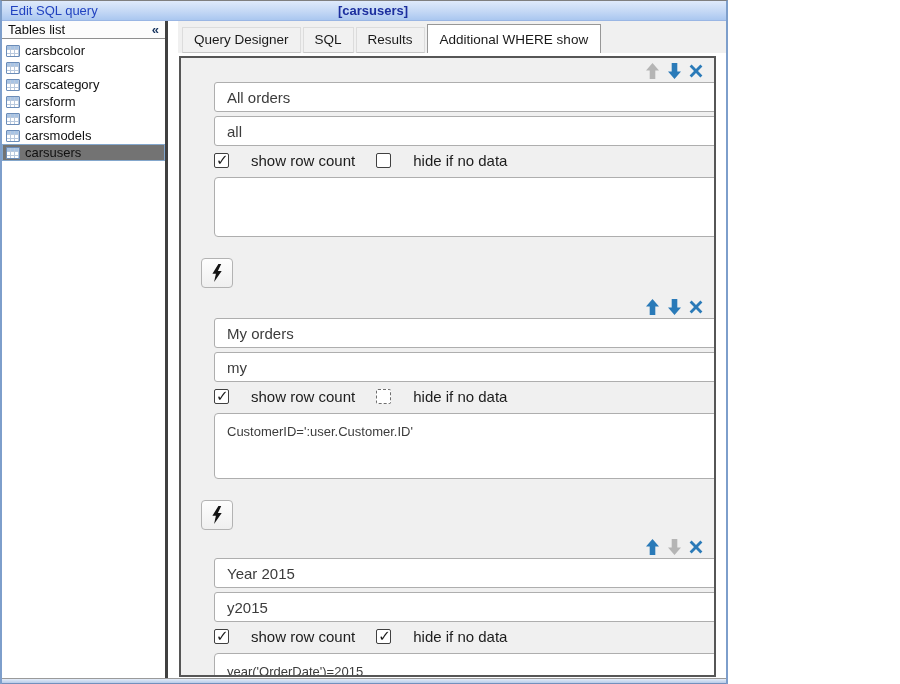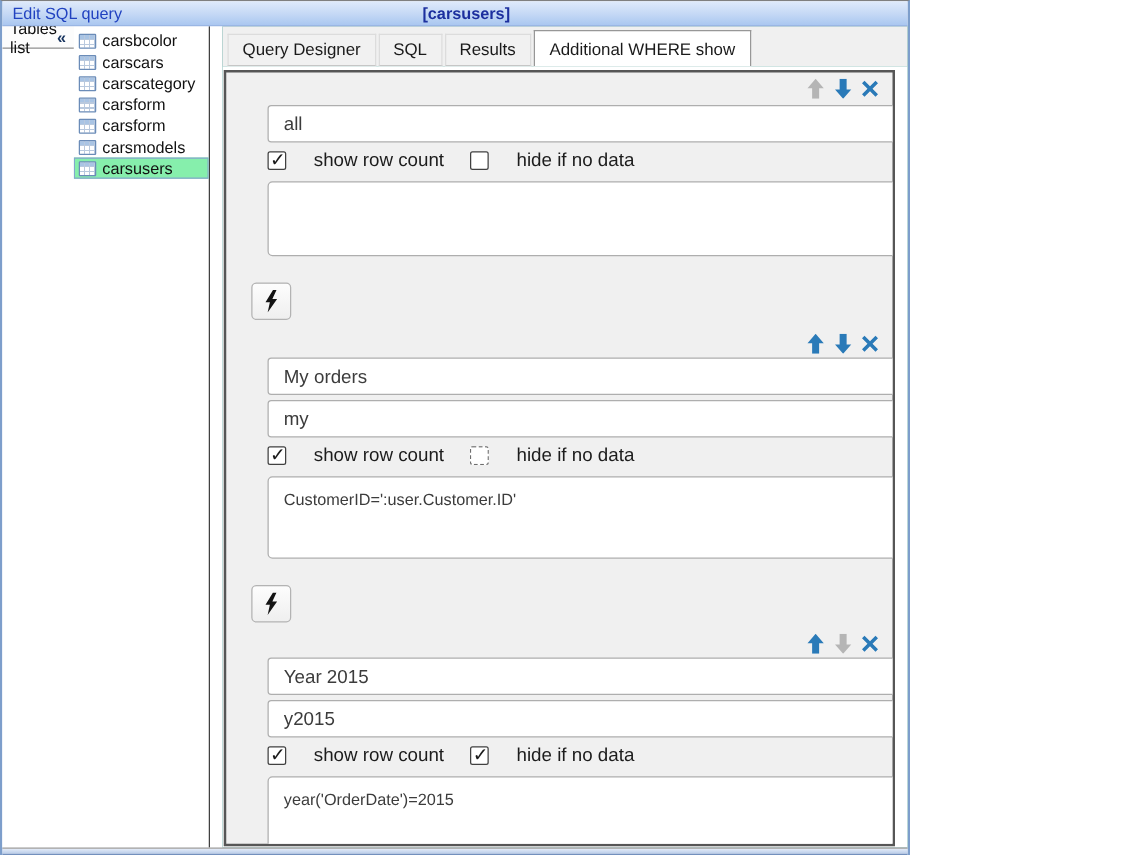--- a/index.html
+++ b/index.html
@@ -30,22 +30,22 @@
     color:#1c2f9e; font-size:13px; font-weight:bold; pointer-events:none;
   }
   .frame-body { flex:1 1 auto; display:flex; min-height:0; background:#fff; }
   .footer-strip {
     flex:0 0 6px; background:linear-gradient(to bottom,#e4ecf8,#b9cce9);
     border-top:1px solid #9a9a9a; border-bottom:1px solid #7390bd;
   }
 
   
   .sidebar {
-    flex:0 0 166px; background:#ffffff; border-right:1px solid #404040;
-    display:flex; flex-direction:row; min-height:0;
+    flex:0 0 166px; background:#ffffff; border-right:3px solid #404040;
+    display:flex; flex-direction:column; min-height:0;
   }
   .sidebar-header {
     height:18px; flex:0 0 18px; display:flex; align-items:center;
     padding:0 6px; border-bottom:1px solid #8f8f8f; background:#fcfcfc;
     font-size:13px; color:#111;
   }
   .sidebar-header .hdr-label { flex:1 1 auto; }
   .collapse-btn {
     color:#16335e; font-weight:bold; font-size:13px; cursor:pointer; line-height:1;
   }
@@ -57,21 +57,21 @@
   .list-item .table-icon {
     width:14px; height:12px; flex:0 0 14px; margin-right:5px;
     border:1px solid #6b8cb8; border-radius:1px;
     background-color:#ffffff;
     background-image:
       repeating-linear-gradient(to right, transparent 0 3px, #b9c9de 3px 4px),
       repeating-linear-gradient(to bottom, transparent 0 3px, #b9c9de 3px 4px),
       linear-gradient(to bottom, #a9c4e4 0 3px, #ffffff 3px);
   }
   .list-item.selected {
-    background:#86efac; border:1px solid #84a7cc; padding-left:3px;
+    background:#737373; border:1px solid #84a7cc; padding-left:3px;
   }
 
   .splitter { flex:0 0 10px; background:#ffffff; cursor:ew-resize; }
 
   
   .main { flex:1 1 auto; display:flex; flex-direction:column; min-width:0; background:#0f766e; }
   .tabstrip {
     flex:0 0 32px; background:#f0f0f0; display:flex; align-items:flex-end;
     padding-left:4px;
   }
@@ -215,20 +215,21 @@
                 <svg width="15" height="16" viewBox="0 0 15 16">
                     <path class="fillable" d="M7.5 16 L1 8.5 H4.7 V0 H10.3 V8.5 H14 Z"></path>
                   </svg>
               </span>
               <span class="icon-btn">
                 <svg width="14" height="14" viewBox="0 0 14 14">
                     <path class="fillable" d="M2.6 0.6 L7 5 L11.4 0.6 L13.4 2.6 L9 7 L13.4 11.4 L11.4 13.4 L7 9 L2.6 13.4 L0.6 11.4 L5 7 L0.6 2.6 Z"></path>
                   </svg>
               </span>
             </div>
+            <input class="ti" value="All orders" style="">
             <input class="ci" value="all" style="">
             <div class="cb-row">
               <span class="cb-group">
                 <span class="checkbox checked"></span>
                 <span>show row count</span>
               </span>
               <span class="cb-group">
                 <span class="checkbox"></span>
                 <span>hide if no data</span>
               </span>

